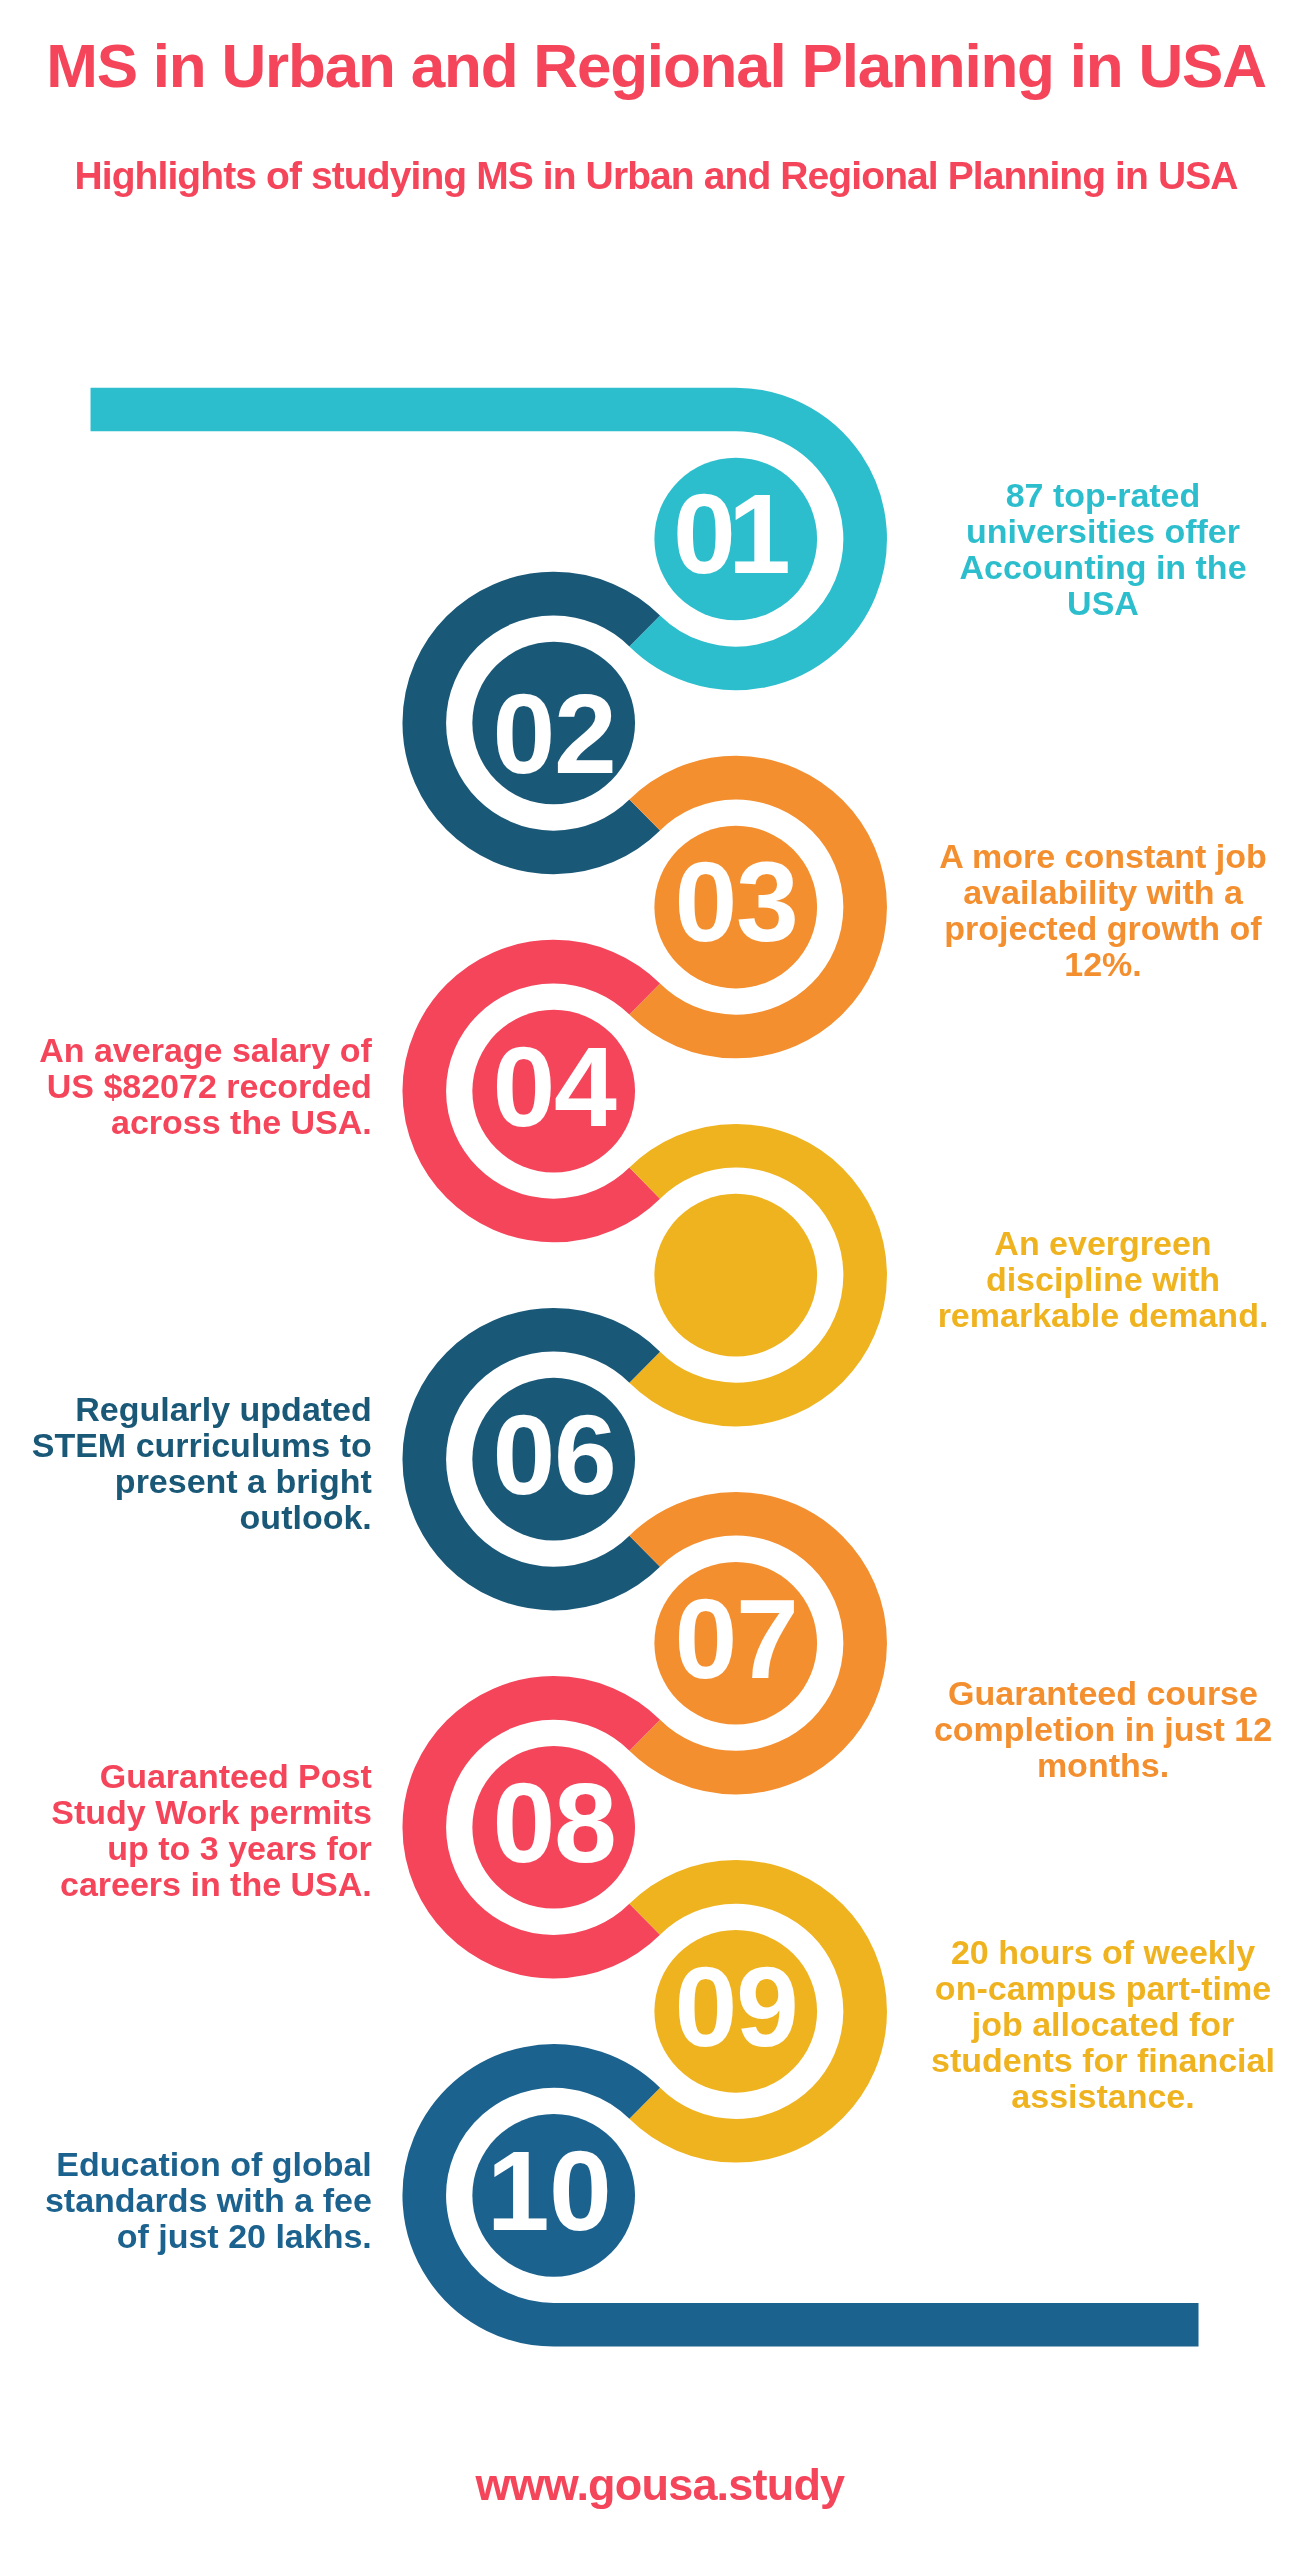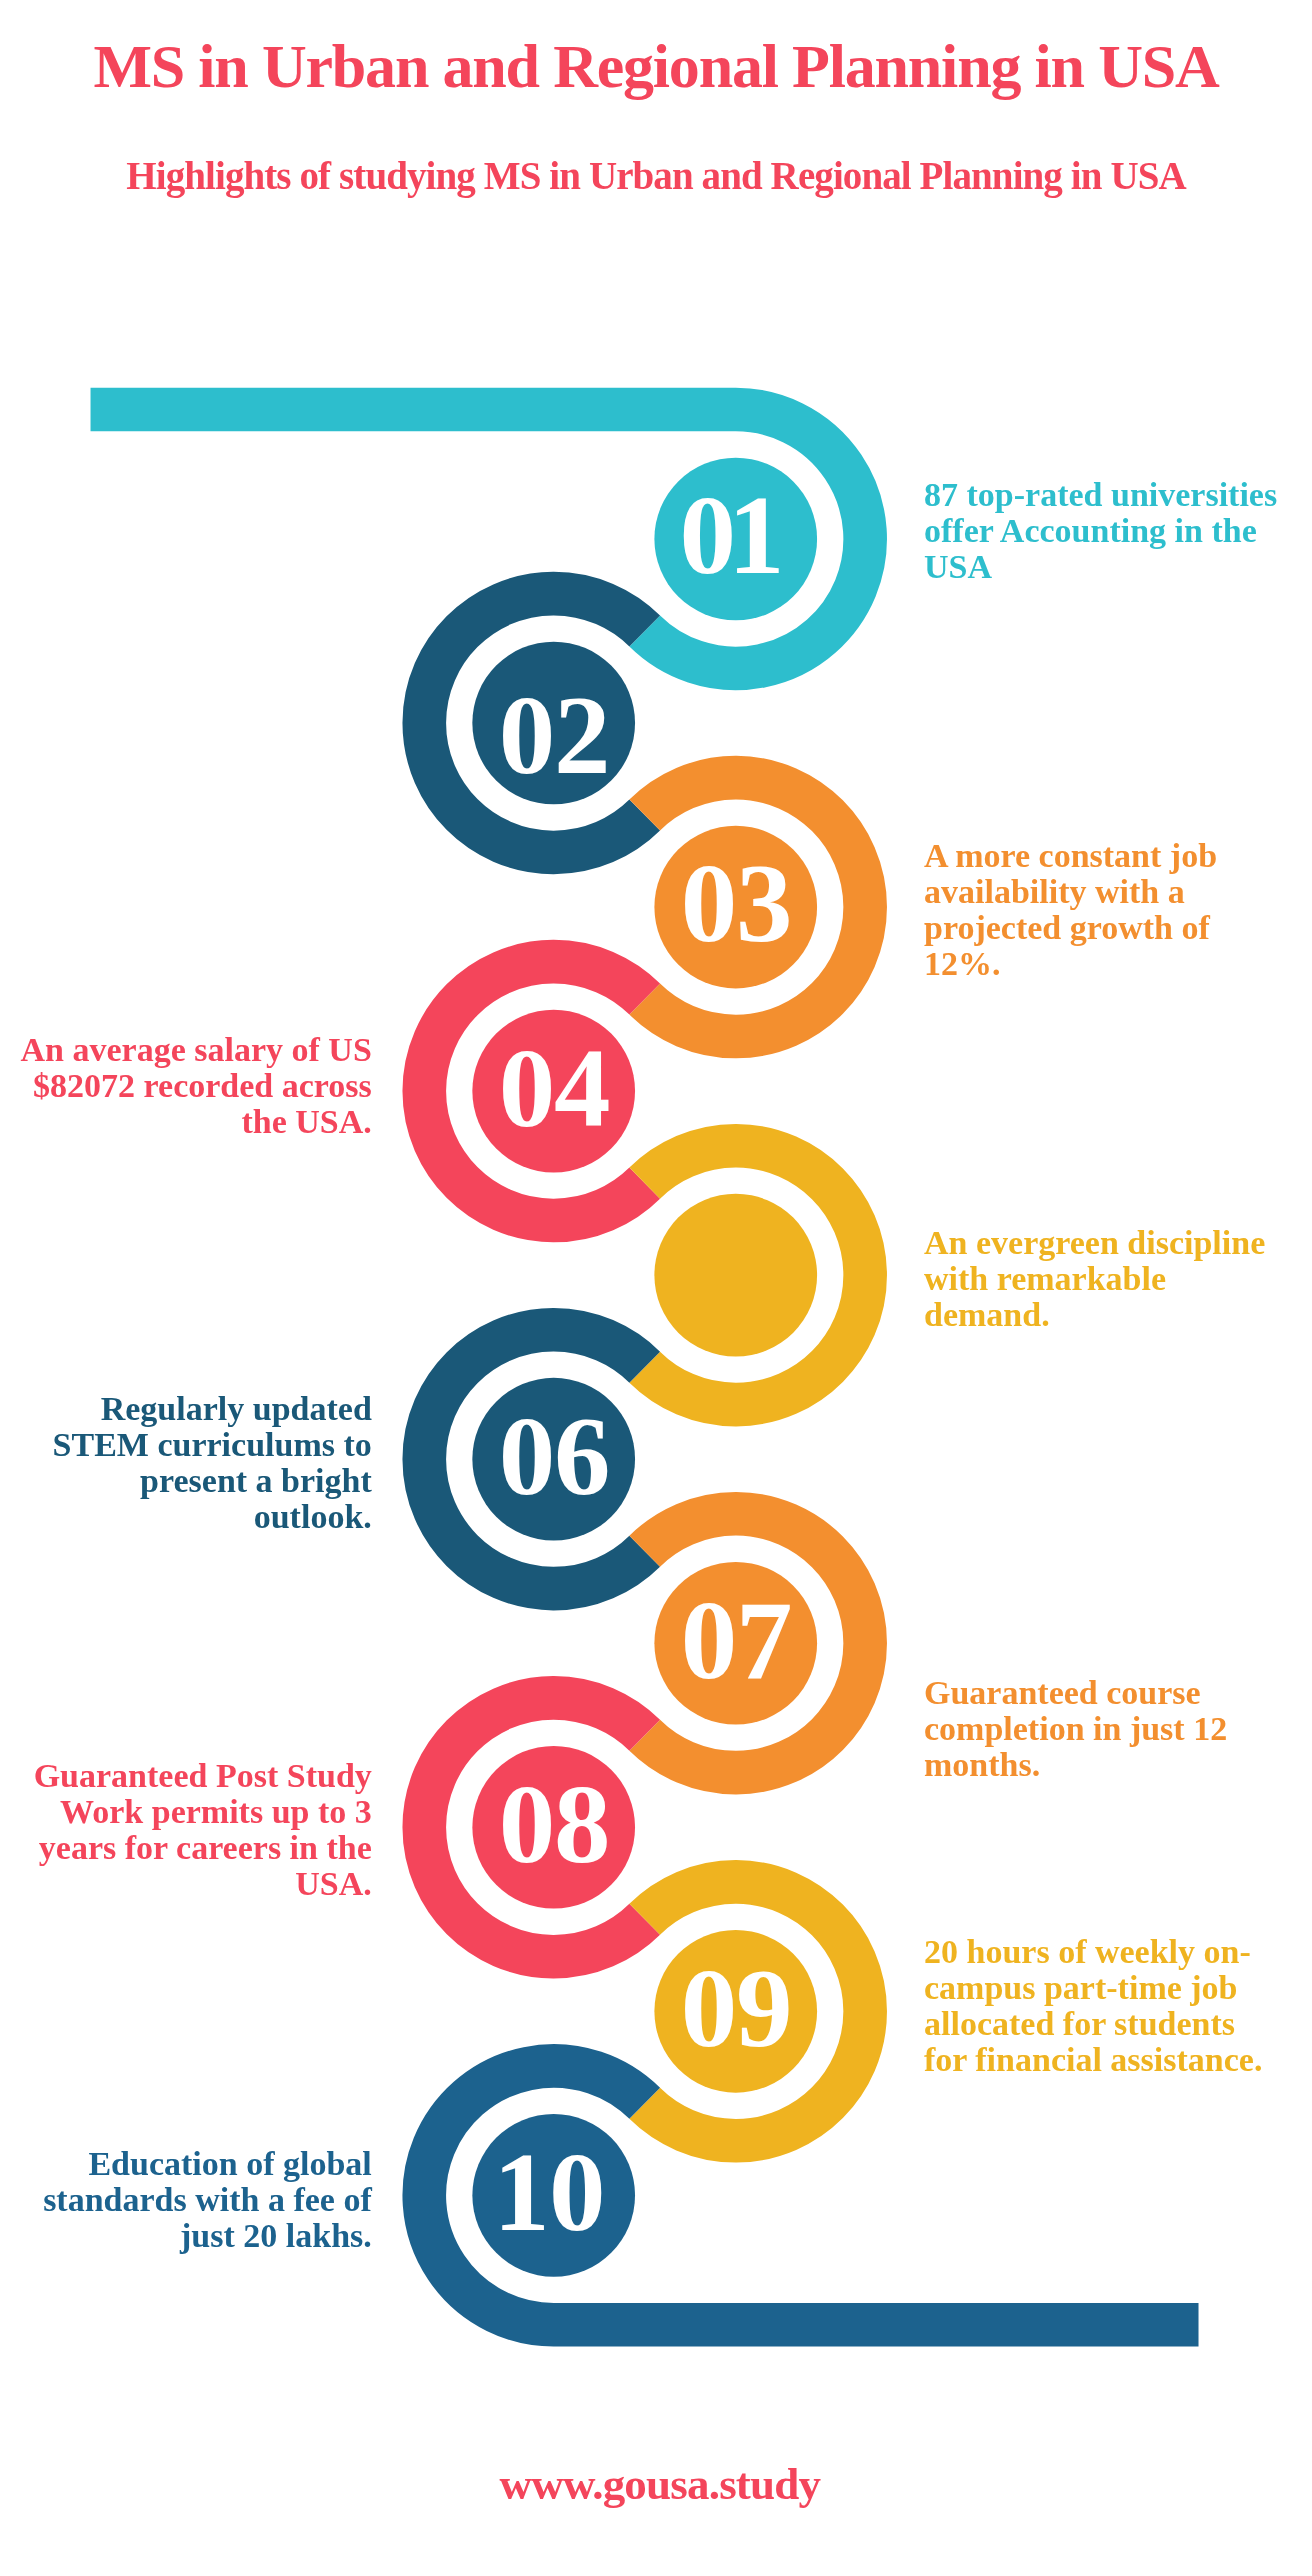--- a/index.html
+++ b/index.html
@@ -1,28 +1,28 @@
 <!DOCTYPE html>
 <html style="font-size:10.5px"><head>
 <meta charset="utf-8">
 <style>
   html,body{margin:0;padding:0;background:#ffffff;}
   body{width:1312px;height:2576px;background:#ffffff;overflow:hidden;
        font-family:"Liberation Sans",sans-serif;}
-  #page{position:relative;width:1108px;height:2576px;background:#ffffff;font-family:Liberation Serif, serif;}
+  #page{position:relative;width:1108px;height:2576px;background:#ffffff;}
   .htext{position:absolute;left:0;width:1312px;text-align:center;
          font-weight:bold;white-space:nowrap;}
   #main-title{top:35px;font-size:62px;line-height:62px;letter-spacing:-1.2px;}
   #sub-title{top:155px;font-size:39px;line-height:41px;letter-spacing:-0.9px;}
   #footer-url{top:2462px;padding-left:3.9px;font-size:45px;line-height:45px;letter-spacing:-0.8px;}
   svg#ribbon{position:absolute;left:0;top:0;width:1312px;height:2576px;}
   .num{position:absolute;width:262px;text-align:center;font-weight:bold;
        font-size:113px;line-height:113px;letter-spacing:-1.3px;}
   .cap{position:absolute;width:358px;font-weight:bold;font-size:34px;line-height:36px;}
-  .cap.r{text-align:left;left:924px;}
+  .cap.r{text-align:center;left:924px;}
   .cap.l{text-align:right;left:13.8px;}
 </style>
 </head>
 <body>
 
 <div id="page">
 <div class="htext" id="main-title" style="color: rgb(244, 69, 91);">MS in Urban and Regional Planning in USA</div>
 <div class="htext" id="sub-title" style="color: rgb(244, 69, 91);">Highlights of studying MS in Urban and Regional Planning in USA</div>
 <svg id="ribbon" viewBox="0 0 2000 3926">
 <path d="M 138.00 623.90 L 1121.55 623.90 A 197.30 197.30 0 1 1 982.80 961.48" fill="none" stroke-width="66.5" stroke-linejoin="round" stroke="#2DBECD"></path>

